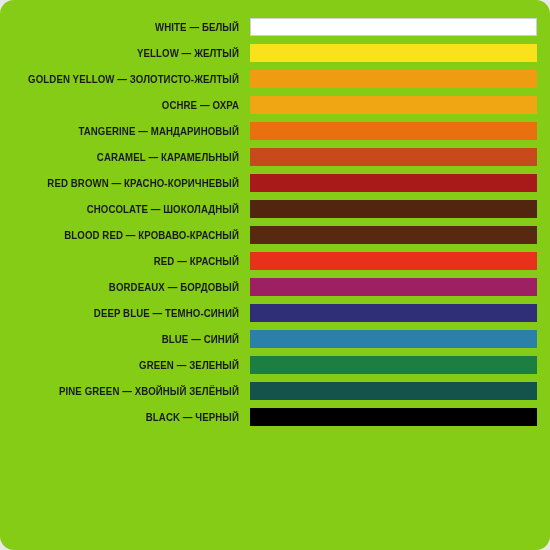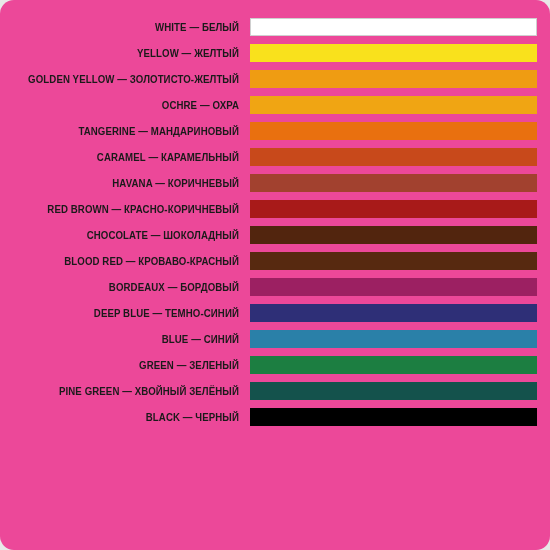--- a/index.html
+++ b/index.html
@@ -10,21 +10,21 @@
     width: 550px;
     height: 550px;
     background: #e8e8e8;
     font-family: "Liberation Sans", "DejaVu Sans", sans-serif;
     overflow: hidden;
   }
   #palette-card {
     position: relative;
     width: 550px;
     height: 550px;
-    background: #ec4899;
+    background: #84cc16;
     border-radius: 14px;
     box-sizing: border-box;
     overflow: hidden;
   }
   #palette-list {
     position: absolute;
     left: 0;
     top: 14px;
     width: 550px;
     display: flex;
@@ -100,41 +100,41 @@
           <div class="swatch" style="background: rgb(233, 112, 15);"></div>
         </div>
       </div>
       <div class="color-row">
         <div class="row-label">CARAMEL — КАРАМЕЛЬНЫЙ</div>
         <div class="swatch-cell">
           <div class="swatch" style="background: rgb(200, 73, 27);"></div>
         </div>
       </div>
       <div class="color-row">
-        <div class="row-label">HAVANA — КОРИЧНЕВЫЙ</div>
-        <div class="swatch-cell">
-          <div class="swatch" style="background: rgb(162, 65, 47);"></div>
-        </div>
-      </div>
-      <div class="color-row">
         <div class="row-label">RED BROWN — КРАСНО-КОРИЧНЕВЫЙ</div>
         <div class="swatch-cell">
           <div class="swatch" style="background: rgb(168, 26, 25);"></div>
         </div>
       </div>
       <div class="color-row">
         <div class="row-label">CHOCOLATE — ШОКОЛАДНЫЙ</div>
         <div class="swatch-cell">
           <div class="swatch" style="background: rgb(82, 37, 14);"></div>
         </div>
       </div>
       <div class="color-row">
         <div class="row-label">BLOOD RED — КРОВАВО-КРАСНЫЙ</div>
         <div class="swatch-cell">
           <div class="swatch" style="background: rgb(87, 41, 16);"></div>
+        </div>
+      </div>
+      <div class="color-row">
+        <div class="row-label">RED — КРАСНЫЙ</div>
+        <div class="swatch-cell">
+          <div class="swatch" style="background: rgb(232, 49, 26);"></div>
         </div>
       </div>
       <div class="color-row">
         <div class="row-label">BORDEAUX — БОРДОВЫЙ</div>
         <div class="swatch-cell">
           <div class="swatch" style="background: rgb(156, 32, 98);"></div>
         </div>
       </div>
       <div class="color-row">
         <div class="row-label">DEEP BLUE — ТЕМНО-СИНИЙ</div>

